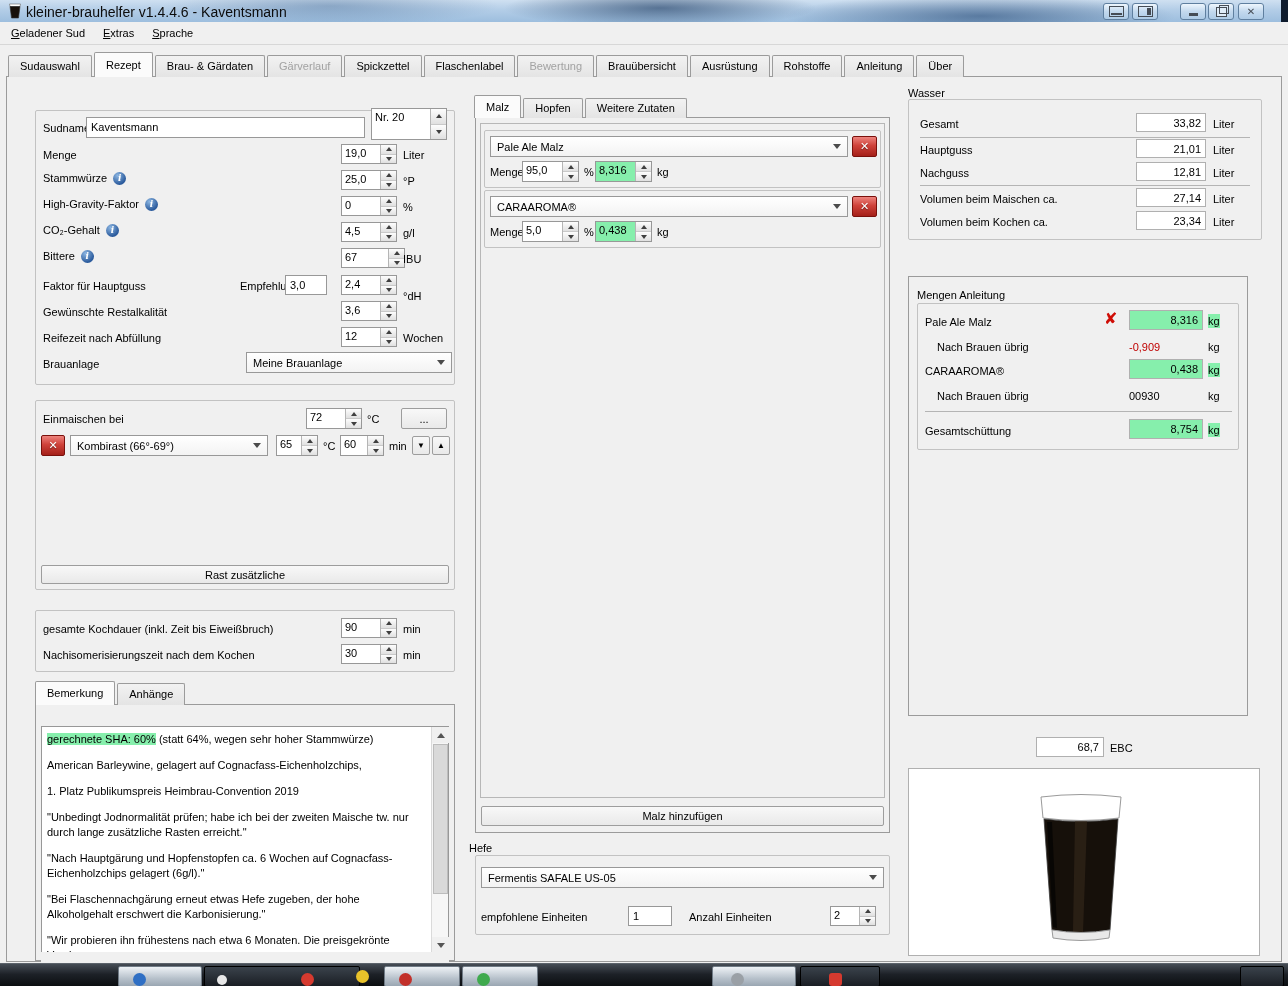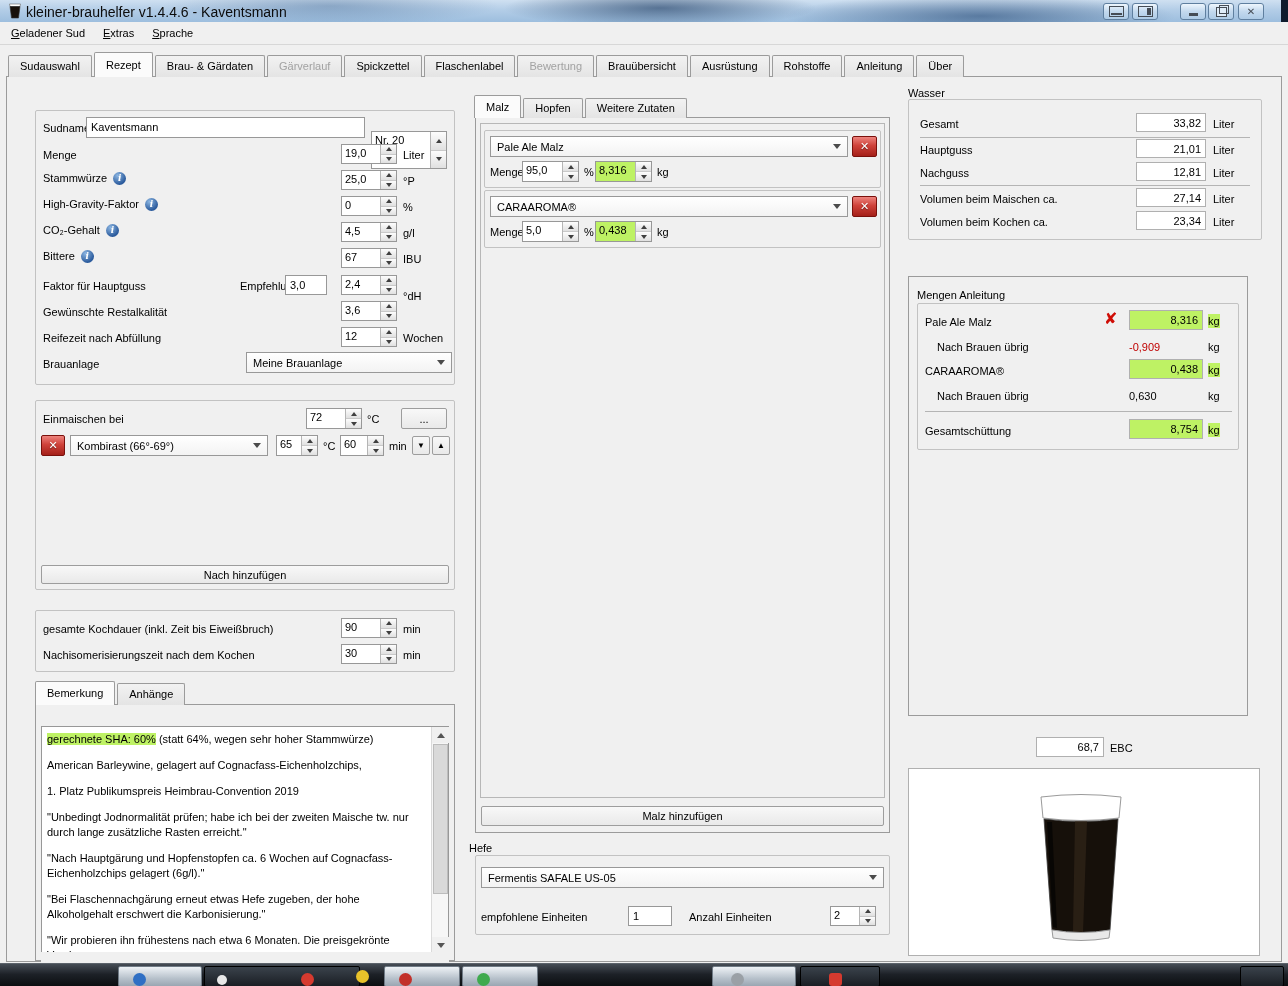--- a/index.html
+++ b/index.html
@@ -59,21 +59,21 @@
   .combo .carrow{margin-left:auto;width:0;height:0;border-left:4px solid transparent;border-right:4px solid transparent;border-top:5px solid #4b4b4b;}
   .xbtn{position:absolute;background:linear-gradient(#ed837d 0%,#cf423a 45%,#a42019 100%);
     border:1px solid #7a110c;border-radius:2px;box-sizing:border-box;
     display:flex;align-items:center;justify-content:center;color:#fff;font-weight:bold;font-size:11px;
     text-shadow:0 1px 1px rgba(0,0,0,.45);}
   .info{display:inline-block;width:13px;height:13px;border-radius:50%;
     background:radial-gradient(circle at 35% 28%,#8cb6e2,#2a5a9c 70%);color:#fff;font-size:9px;
     font-style:italic;font-weight:bold;text-align:center;line-height:13px;margin-left:6px;
     font-family:"DejaVu Serif",serif;}
   .divider{position:absolute;height:1px;background:#b4b4b4;}
-  .hl{background:#bef264;}
+  .hl{background:#86efac;}
   .neg{color:#c00000;}
   .rval{position:absolute;text-align:left;white-space:nowrap;line-height:14px;}
   .warnx{position:absolute;color:#cf0d06;font-size:16px;font-weight:bold;line-height:16px;}
   
   .np{margin:0 0 11px 0;line-height:15px;}
   #notes-text{position:absolute;left:47px;top:732px;width:372px;}
   .sbar{position:absolute;width:17px;background:#f6f6f6;border-left:1px solid #dadada;box-sizing:border-box;}
   .sarr{position:absolute;left:0;width:17px;height:16px;background:#f0f0f0;display:flex;align-items:center;justify-content:center;}
   .sarr i{width:0;height:0;border-left:4px solid transparent;border-right:4px solid transparent;}
   .sarr.up i{border-bottom:5px solid #555;}
@@ -135,21 +135,21 @@
     <div class="tab">Rohstoffe</div>
     <div class="tab">Anleitung</div>
     <div class="tab">Über</div>
   </div>
   <div class="pane" style="left:6px;top:76px;width:1276px;height:886px"></div>
 
   <div class="gb" style="left:35px;top:110px;width:420px;height:275px"></div>
 
   <span class="lbl" style="left:43px;top:121px">Sudname</span>
   <div class="field" style="left:86px;top:117px;width:279px;height:21px">Kaventsmann</div>
-  <div class="spinbox" style="left:371px;top:131px;width:76px;height:38px">
+  <div class="spinbox" style="left:371px;top:108px;width:76px;height:32px">
     <span class="spinval">Nr. 20</span>
     <span class="spinbtns">
         <span class="sb up">
           <i></i>
         </span>
         <span class="sb dn">
           <i></i>
         </span>
       </span>
   </div>
@@ -216,21 +216,21 @@
           <i></i>
         </span>
       </span>
   </div>
   <span class="lbl" style="left:403px;top:226px">g/l</span>
 
   <div class="lbl" style="left:43px;top:249px;display:flex;align-items:center">
     <span>Bittere</span>
       <span class="info">i</span>
   </div>
-  <div class="spinbox" style="left:341px;top:248px;width:56px;height:20px">
+  <div class="spinbox" style="left:341px;top:248px;width:64px;height:20px">
     <span class="spinval">67</span>
     <span class="spinbtns">
         <span class="sb up">
           <i></i>
         </span>
         <span class="sb dn">
           <i></i>
         </span>
       </span>
   </div>
@@ -331,21 +331,21 @@
         </span>
       </span>
   </div>
   <span class="lbl" style="left:389px;top:439px">min</span>
   <div class="btn" style="left:412px;top:436px;width:18px;height:19px">
       <span style="font-size:8px">▼</span>
     </div>
   <div class="btn" style="left:432px;top:436px;width:18px;height:19px">
       <span style="font-size:8px">▲</span>
     </div>
-  <div class="btn" style="left:41px;top:565px;width:408px;height:19px">Nach hinzufügen</div>
+  <div class="btn" style="left:41px;top:565px;width:408px;height:19px">Rast zusätzliche</div>
 
   <div class="gb" style="left:35px;top:610px;width:420px;height:62px"></div>
   <span class="lbl" style="left:43px;top:622px">gesamte Kochdauer (inkl. Zeit bis Eiweißbruch)</span>
   <div class="spinbox" style="left:341px;top:618px;width:56px;height:20px">
     <span class="spinval">90</span>
     <span class="spinbtns">
         <span class="sb up">
           <i></i>
         </span>
         <span class="sb dn">
@@ -523,21 +523,21 @@
   <div class="field ro hl" style="left:1129px;top:310px;width:74px;height:20px">8,316</div>
   <span class="lbl hl" style="left:1208px;top:314px">kg</span>
   <span class="lbl" style="left:937px;top:340px">Nach Brauen übrig</span>
   <span class="rval neg" style="left:1129px;top:340px;width:70px">-0,909</span>
   <span class="lbl" style="left:1208px;top:340px">kg</span>
 
   <span class="lbl" style="left:925px;top:364px">CARAAROMA®</span>
   <div class="field ro hl" style="left:1129px;top:359px;width:74px;height:20px">0,438</div>
   <span class="lbl hl" style="left:1208px;top:363px">kg</span>
   <span class="lbl" style="left:937px;top:389px">Nach Brauen übrig</span>
-  <span class="rval" style="left:1129px;top:389px;width:70px">0,630</span>
+  <span class="rval" style="left:1129px;top:389px;width:70px">00930</span>
   <span class="lbl" style="left:1208px;top:389px">kg</span>
 
   <div class="divider" style="left:925px;top:411px;width:307px"></div>
   <span class="lbl" style="left:925px;top:424px">Gesamtschüttung</span>
   <div class="field ro hl" style="left:1129px;top:419px;width:74px;height:20px">8,754</div>
   <span class="lbl hl" style="left:1208px;top:423px">kg</span>
 
   <div class="field ro" style="left:1036px;top:737px;width:68px;height:20px">68,7</div>
   <span class="lbl" style="left:1110px;top:741px">EBC</span>
   <div class="abs" style="left:908px;top:768px;width:352px;height:188px;background:#fff;border:1px solid #b0b0b0;box-sizing:border-box">

